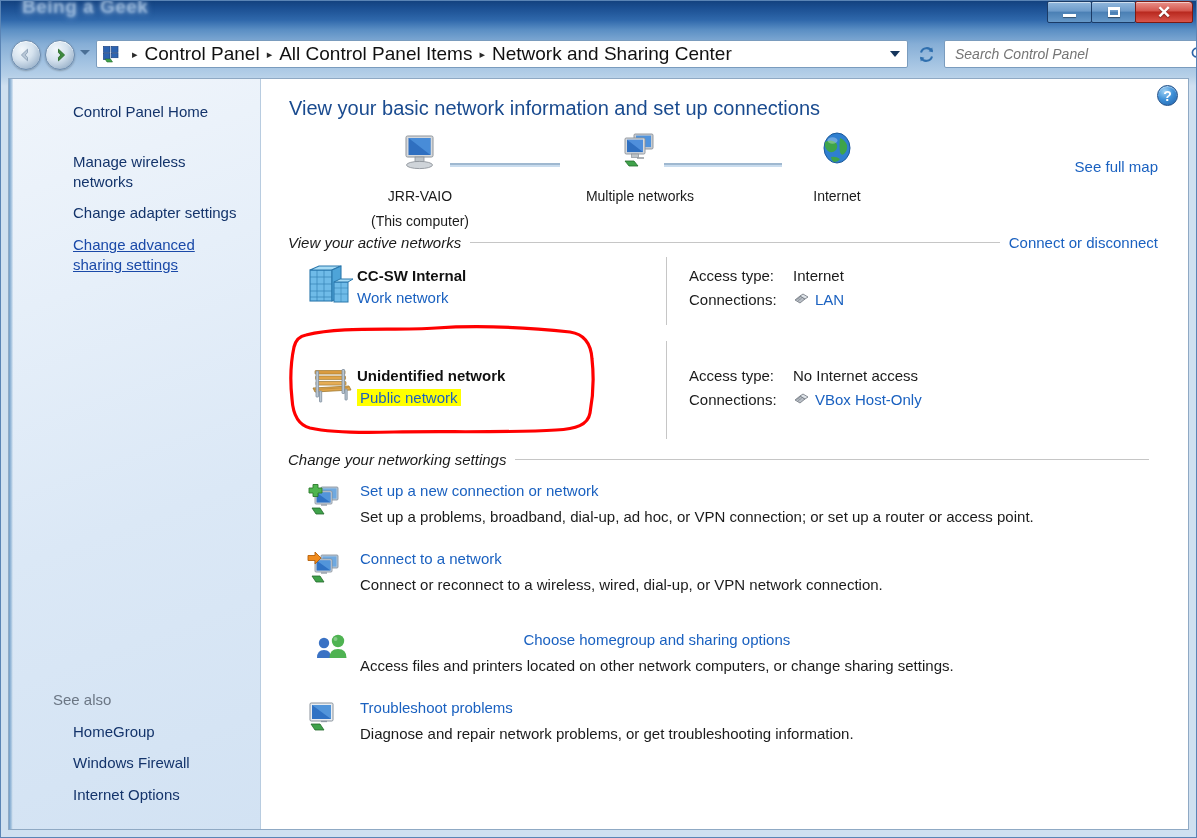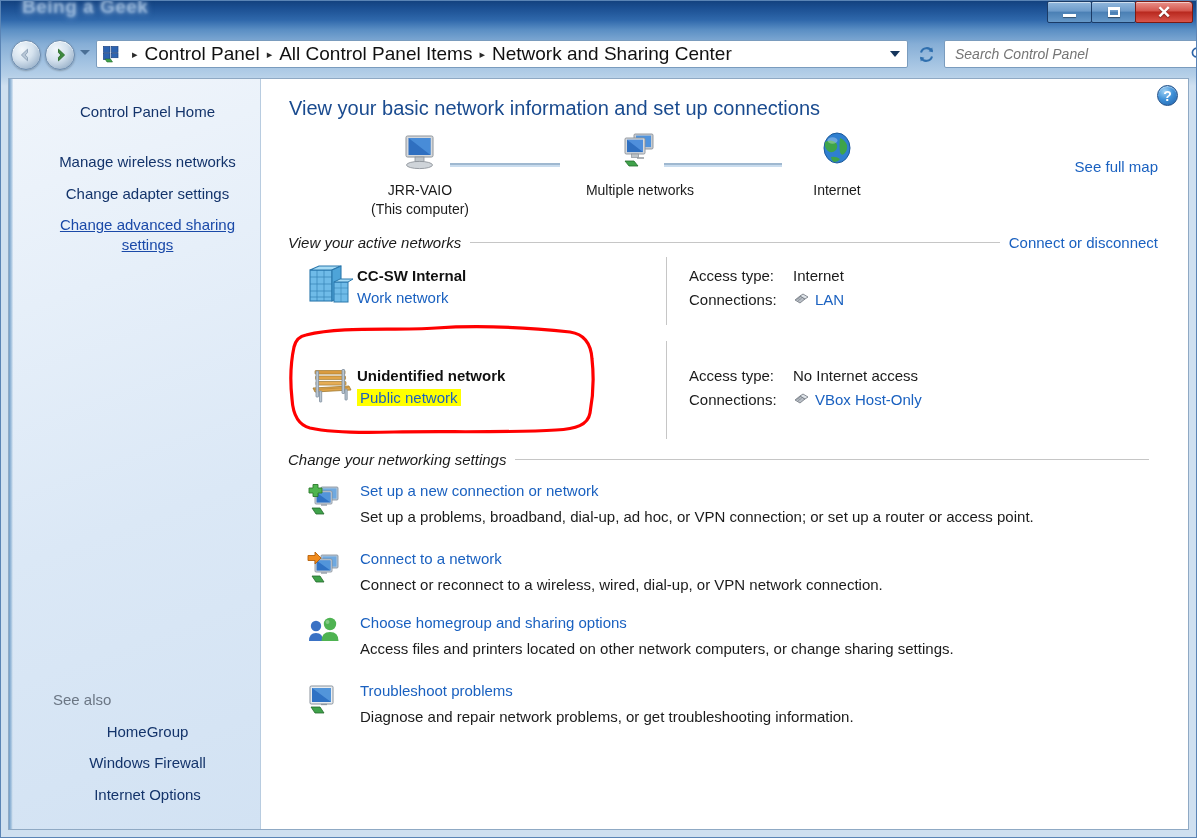--- a/index.html
+++ b/index.html
@@ -219,24 +219,23 @@
   #sidebar::before {
     content: "";
     position: absolute;
     left: 0; top: 0; bottom: 0;
     width: 4px;
     background: linear-gradient(90deg, #6f9cc8 0%, #a9c6e0 60%, #dce8f5 100%);
   }
   .side-item {
     font-size: 15px;
     color: #14346b;
-    padding: 6px 12px 6px 38px;
+    padding: 6px 12px 6px 64px;
     line-height: 1.32;
     cursor: pointer;
-    text-align: center;
   }
   .side-item.active-link {
     color: #1a49a8;
     text-decoration: underline;
   }
   .side-gap { height: 18px; }
   #see-also-wrap {
     position: absolute;
     left: 0; right: 0;
     bottom: 18px;
@@ -280,21 +279,21 @@
     position: relative;
     height: 98px;
     margin-top: 8px;
   }
   .map-node {
     position: absolute;
     text-align: center;
     font-size: 14px;
     color: #1b1b1b;
   }
-  .map-node .lbl { display: block; margin-top: 3px; white-space: nowrap; }
+  .map-node .lbl { display: block; margin-top: 9px; white-space: nowrap; }
   .map-link {
     position: absolute;
     top: 33px;
     height: 0;
     border-top: 2px solid #9fb8d0;
     border-bottom: 2px solid #c9dcee;
   }
   #see-full-map {
     position: absolute;
     right: 0; top: 28px;
@@ -698,21 +697,21 @@
             <path d="M5 24 L13 24 L17 30 L9 30 Z" fill="#3fa24a" stroke="#24682c" stroke-width="0.8"></path>
             <line x1="14" y1="21" x2="20" y2="21" stroke="#8d97a2" stroke-width="1.3"></line>
           </svg>
         </div>
         <div>
           <span class="task-link">Connect to a network</span>
           <div class="task-desc">Connect or reconnect to a wireless, wired, dial-up, or VPN network connection.</div>
         </div>
       </div>
 
-      <div class="task" style="margin-top:21px;">
+      <div class="task" style="margin-top:38px;text-align:center;">
         <div class="task-icon">
           <svg width="38" height="32" viewBox="0 0 38 32">
             <circle cx="9" cy="10" r="5.2" fill="#3a72c4"></circle>
             <path d="M2 25 Q2 17 9 17 Q16 17 16 25 Z" fill="#3a72c4"></path>
             <circle cx="23" cy="8" r="6.2" fill="#4fb352"></circle>
             <path d="M14.5 25 Q14.5 16 23 16 Q31.5 16 31.5 25 Z" fill="#4fb352"></path>
             <circle cx="20.5" cy="6" r="2" fill="#ffffff" opacity="0.3"></circle>
           </svg>
         </div>
         <div>

